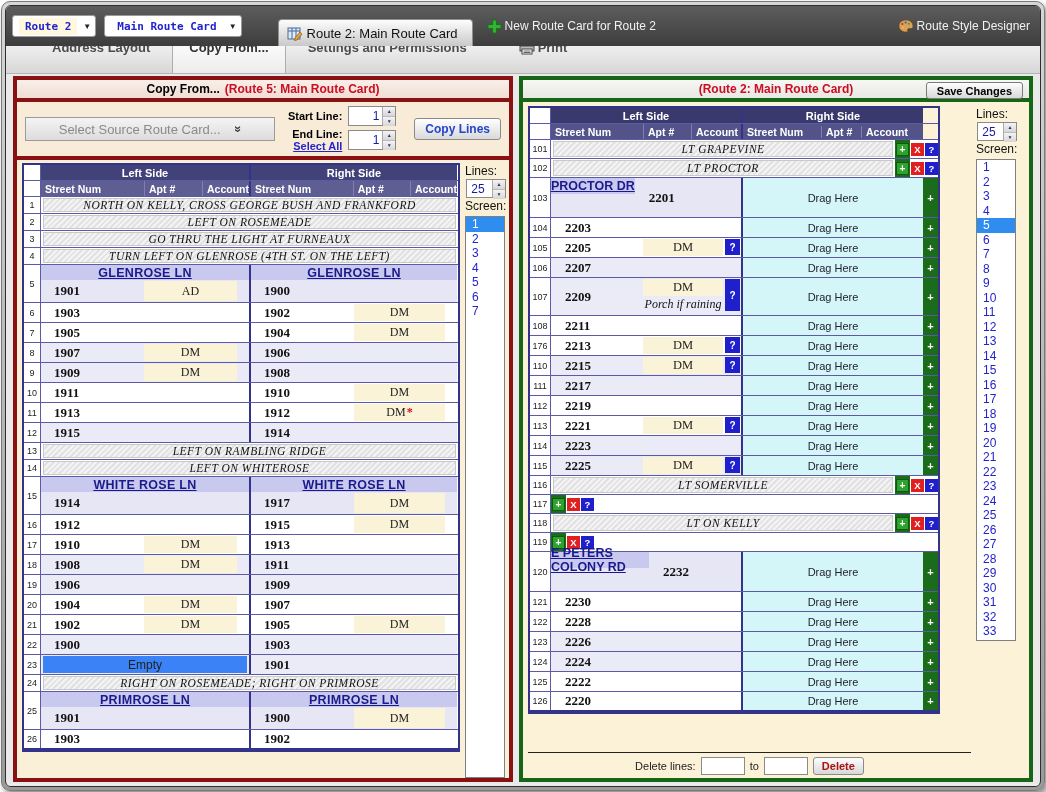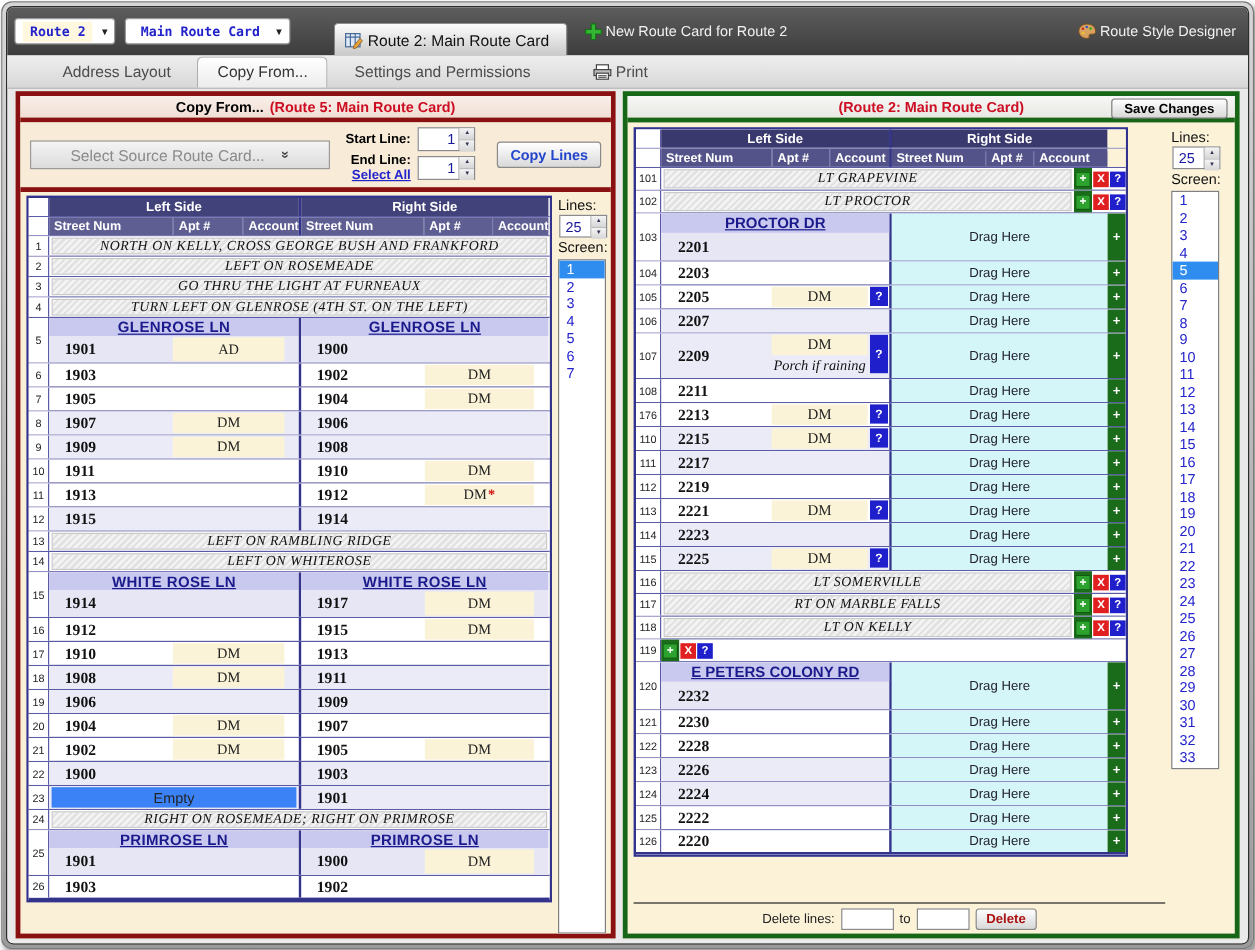--- a/index.html
+++ b/index.html
@@ -18,21 +18,21 @@
   .combo.c2 .cval{background:#fff;}
   .combo .arr{font-size:8px;color:#222;}
   .atab{align-self:flex-end;height:27px;margin-left:28px;background:linear-gradient(#fdfdfd,#c9c9c9);
     border:1px solid #8f8f8f;border-bottom:none;border-radius:4px 4px 0 0;display:flex;align-items:center;
     gap:4px;padding:0 14px 0 8px;font-size:13px;color:#111;cursor:pointer;}
   .tbitem{display:flex;align-items:center;gap:3px;color:#f1f1f1;font-size:12px;cursor:pointer;}
   .tbitem.right{margin-left:auto;}
   
   .tabstrip{height:28px;background:linear-gradient(#efefef,#d7d7d7);border-bottom:1px solid #b5b5b5;
     display:flex;align-items:flex-end;padding:0 0 0 30px;gap:6px;flex:0 0 auto;}
-  .tab{font-size:13px;color:#4c4c4c;padding:4px 16px 6px;cursor:pointer;}
+  .tab{font-size:13px;color:#4c4c4c;padding:4px 16px 18px;cursor:pointer;font-weight:bold;}
   .tab.on{background:linear-gradient(#ffffff,#ececec);border:1px solid #adadad;border-bottom:none;
     border-radius:5px 5px 0 0;color:#333;}
   .tab.printtab{display:flex;align-items:center;gap:3px;margin-left:14px;}
   
   .content{flex:1;display:flex;gap:6px;padding:2px 7px;align-items:flex-start;}
   .panel{height:706px;display:flex;flex-direction:column;}
   .panel.left{width:500px;border:4px solid #8a1111;background:#faf0d7;}
   .panel.rightp{width:514px;border:4px solid #176617;background:#fbf2d8;}
   .ptitle{flex:0 0 22px;display:flex;align-items:center;justify-content:center;font-size:12px;font-weight:bold;}
   .panel.left .ptitle{background:linear-gradient(#f9efe9,#f0ded4);border-bottom:4px solid #8a1111;}
@@ -137,21 +137,21 @@
   .rcream{position:absolute;left:0;right:18px;top:1px;bottom:auto;height:17px;background:#fbf3d7;
     display:flex;align-items:center;justify-content:center;font-family:"Liberation Serif",serif;font-size:12.5px;color:#222;}
   .qbtn{position:absolute;right:1px;top:1px;width:15px;height:16px;background:#1f1fcc;color:#fff;
     font-weight:bold;font-size:10px;display:flex;align-items:center;justify-content:center;cursor:pointer;}
   .tallq .qbtn{height:32px;}
   .tall{height:38px;}
   .tall .rrest{align-items:flex-start;}
   .note{position:absolute;left:0;right:18px;top:19px;text-align:center;
     font-family:"Liberation Serif",serif;font-style:italic;font-size:12px;color:#111;}
   .rblk{height:40px;}
-  .rblk .lsec{flex-direction:column;background:#e6e6f5;}
+  .rblk .lsec{flex-direction:row;background:#e6e6f5;}
   .rshdr{height:16px;background:#c9c9ef;display:flex;align-items:center;justify-content:center;}
   .rshdr span{font-size:12.5px;font-weight:bold;color:#1a1a8c;text-decoration:underline;}
   .rblk .adrline2{flex:1;display:flex;}
   
   .rfill{flex:1;}
   .delbar{flex:0 0 26px;border-top:1px solid #222;display:flex;align-items:center;justify-content:center;
     gap:5px;font-size:11px;color:#222;}
   .delinput{width:44px;height:18px;border:1px solid #8a8a8a;background:#fff;}
   .delbtn{height:18px;padding:0 8px;font-size:11px;font-weight:bold;color:#aa1111;
     background:linear-gradient(#fefefe,#d8d8d8);border:1px solid #8a8a8a;border-radius:3px;cursor:pointer;}
@@ -842,23 +842,20 @@
         <div class="gcol" style="background:#1a6b1a">
                         <div class="gplus">+</div>
                       </div>
         <div class="gutter">
                         <div class="xsq">X</div>
                         <div class="qsq">?</div>
                       </div>
                     </div>
                     <div class="rrow rdir">
                       <div class="rn3">117</div>
-                      <div class="dirbar">
-                        <span>RT ON MARBLE FALLS</span>
-                      </div>
         <div class="gcol" style="background:#1a6b1a">
                         <div class="gplus">+</div>
                       </div>
         <div class="gutter">
                         <div class="xsq">X</div>
                         <div class="qsq">?</div>
                       </div>
                     </div>
                     <div class="rrow rdir">
                       <div class="rn3">118</div>

